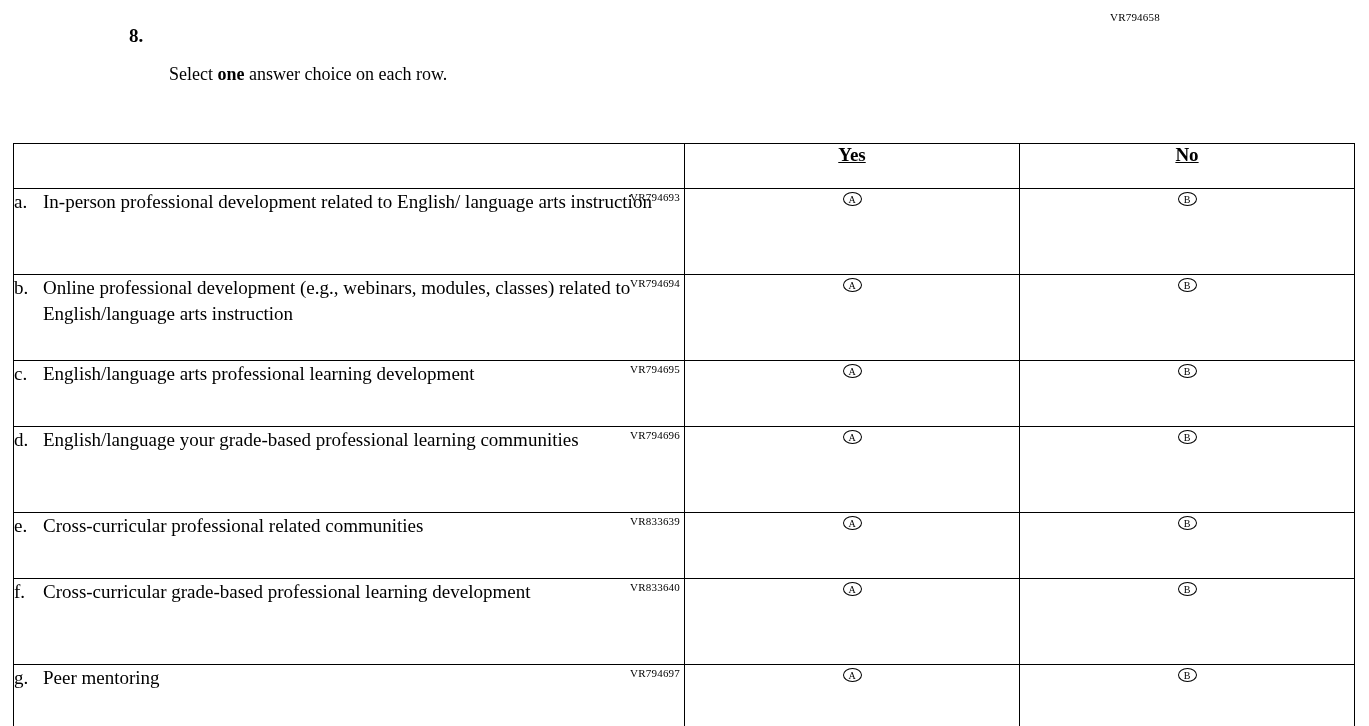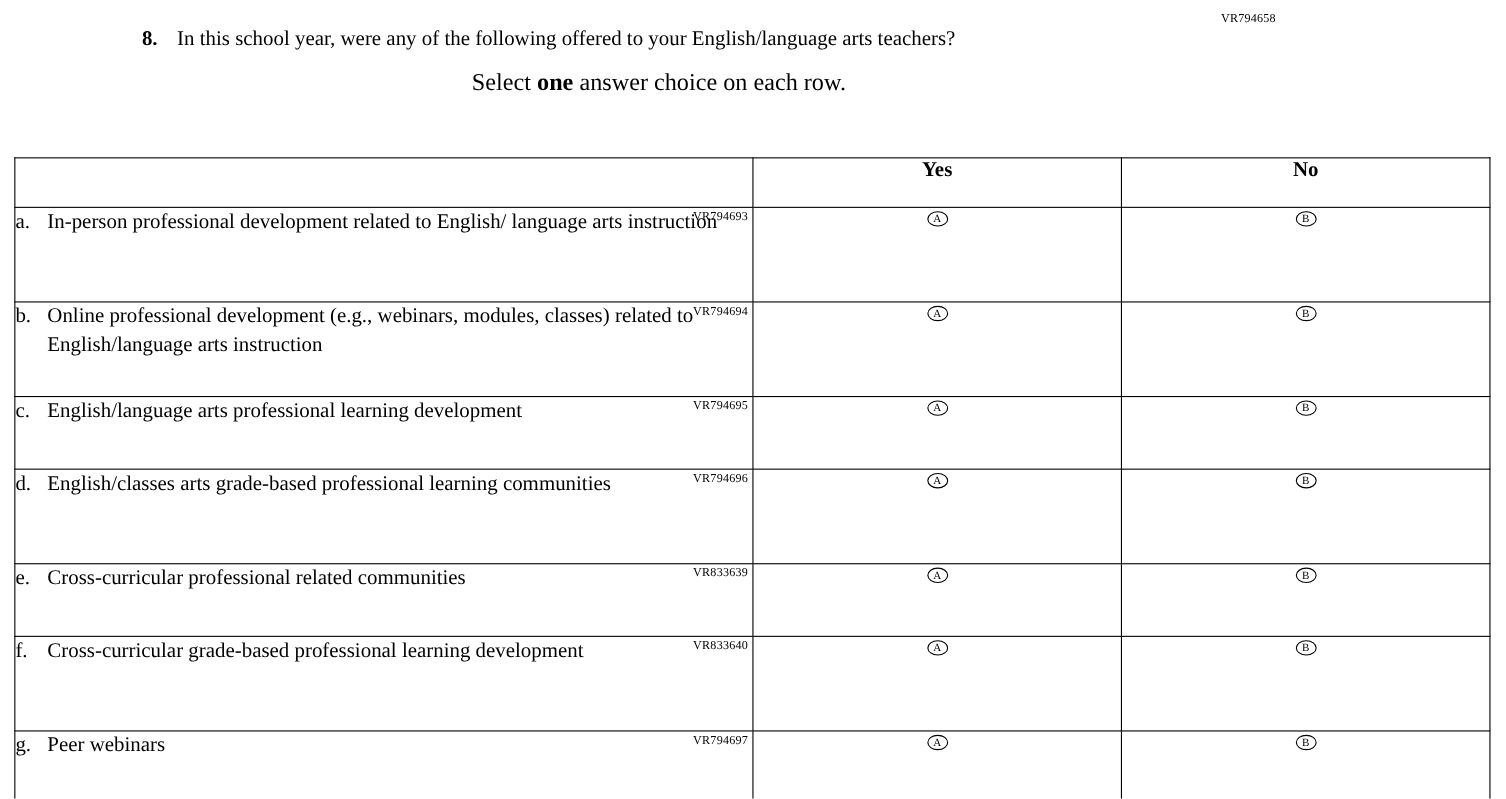--- a/index.html
+++ b/index.html
@@ -51,23 +51,22 @@
     width: 32px;
     flex: 0 0 32px;
   }
   .q-text {
     font-size: 19px;
     line-height: 27px;
   }
   .q-instruction {
     margin-left: 40px;
     margin-top: 12px;
-    font-size: 22px;
+    font-size: 18px;
     line-height: 27px;
-    text-align: center;
   }
   .q-instruction b {
     font-weight: bold;
   }
 
   
   .matrix {
     position: absolute;
     top: 143px;
     left: 13px;
@@ -83,20 +82,21 @@
   .col-stem { width: 671px; }
   .col-opt  { width: 335px; }
 
   .hdr-cell {
     height: 44px;
     text-align: center;
     vertical-align: middle;
     font-weight: bold;
     font-size: 19px;
     border-bottom-width: 3px;
+    text-decoration: underline;
   }
   .hdr-stem {
     border-bottom-width: 3px;
   }
 
   .stem-cell {
     position: relative;
     padding: 18px 10px 12px 18px;
     height: 66px;
     box-sizing: border-box;
@@ -148,21 +148,20 @@
 </head>
 <body>
 
 <div class="page">
 
   <div class="top-code">VR794658</div>
 
   <div class="question">
     <div class="q-row">
       <div class="q-num">8.</div>
-      <div class="q-text">In this school year, were any of the following offered to your English/language arts teachers?</div>
     </div>
     <div class="q-instruction"><span>Select </span><b>one</b><span> answer choice on each row.</span></div>
   </div>
 
   <table class="matrix">
     <colgroup>
       <col class="col-stem">
       <col class="col-opt">
       <col class="col-opt">
     </colgroup>
@@ -220,21 +219,21 @@
         <td class="opt-cell">
           <span class="bubble">B</span>
         </td>
       </tr>
 
       <tr>
         <td class="stem-cell tall">
           <div class="row-code">VR794696</div>
           <div class="stem-inner">
             <span class="stem-letter">d.</span>
-            <span class="stem-text">English/classes arts grade-based professional learning communities</span>
+            <span class="stem-text">English/language your grade-based professional learning communities</span>
           </div>
         </td>
         <td class="opt-cell">
           <span class="bubble">A</span>
         </td>
         <td class="opt-cell">
           <span class="bubble">B</span>
         </td>
       </tr>
 
@@ -268,21 +267,21 @@
         <td class="opt-cell">
           <span class="bubble">B</span>
         </td>
       </tr>
 
       <tr>
         <td class="stem-cell">
           <div class="row-code">VR794697</div>
           <div class="stem-inner">
             <span class="stem-letter">g.</span>
-            <span class="stem-text">Peer webinars</span>
+            <span class="stem-text">Peer mentoring</span>
           </div>
         </td>
         <td class="opt-cell">
           <span class="bubble">A</span>
         </td>
         <td class="opt-cell">
           <span class="bubble">B</span>
         </td>
       </tr>
     </tbody>

